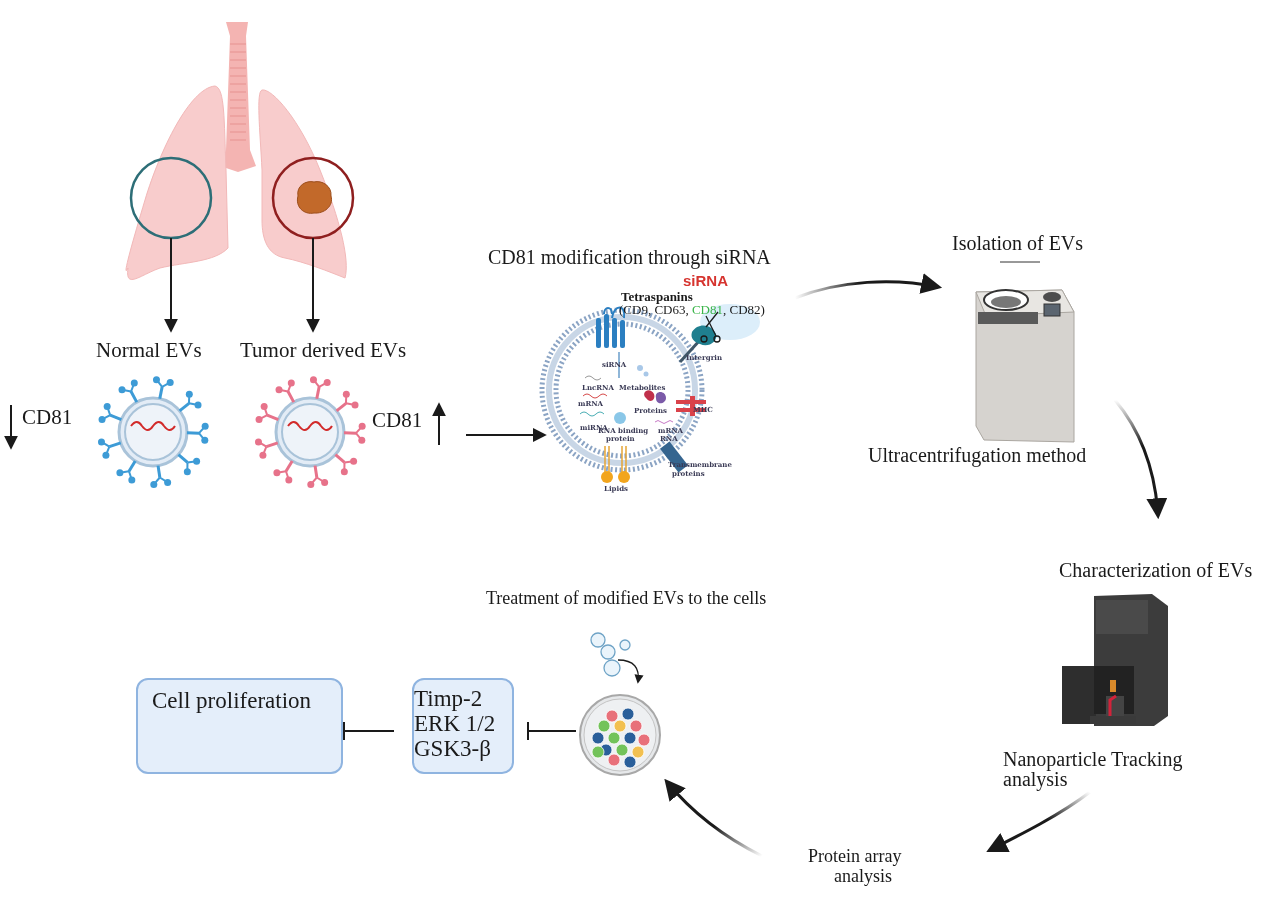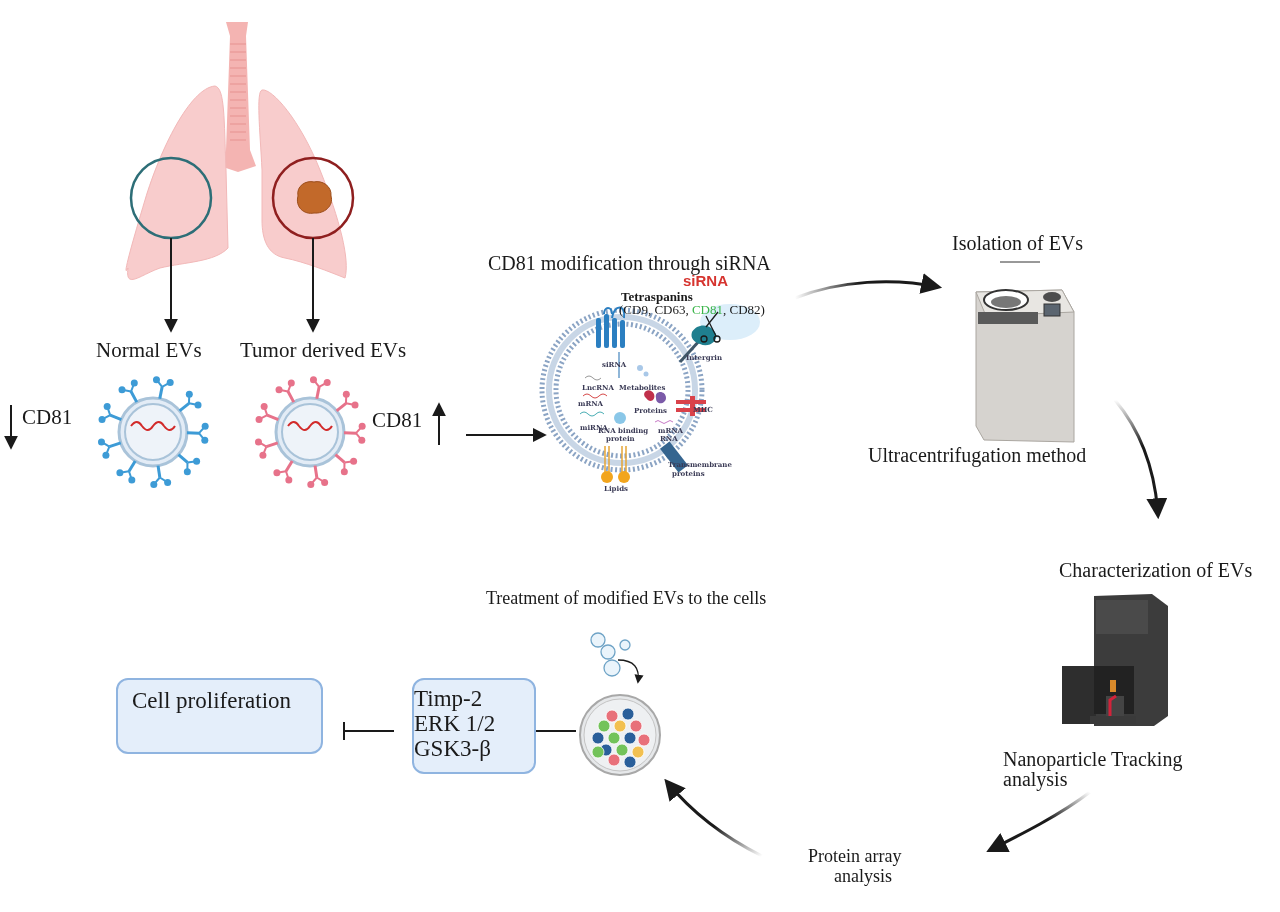--- a/index.html
+++ b/index.html
@@ -314,21 +314,21 @@
     <line x1="344" y1="722" x2="344" y2="740"></line>
   </g>
 </svg>
 
 <div class="txt serif-lg" style="left:96px; top:338px;">Normal EVs</div>
 <div class="txt serif-lg" style="left:240px; top:338px;">Tumor derived EVs</div>
 
 <div class="txt serif-lg" style="left:22px; top:405px;">CD81</div>
 <div class="txt serif-lg" style="left:372px; top:408px;">CD81</div>
 
-<div class="txt serif-md" style="left:488px; top:252px;text-align:right;">CD81 modification through siRNA</div>
+<div class="txt serif-md" style="left:488px; top:246px;text-align:right;">CD81 modification through siRNA</div>
 <div class="txt" style="left:683px; top:272px; font-family:'Liberation Sans', sans-serif; font-weight:bold; font-size:15px;"><span style="color:#d6342f;">siRNA</span></div>
 <div class="txt" style="left:621px; top:289px; font-size:13px;font-weight:bold;">Tetraspanins</div>
 <div class="txt" style="left:619px; top:302px; font-size:13px;"><span>(CD9, CD63, </span><span style="color:#3bb54a;">CD81</span><span>, CD82)</span></div>
 
 <div class="tiny" style="left:686px; top:353px;">Intergrin</div>
 <div class="tiny" style="left:693px; top:405px;">MHC</div>
 <div class="tiny" style="left:668px; top:460px;">Transmembrane</div>
 <div class="tiny" style="left:672px; top:469px;">proteins</div>
 <div class="tiny" style="left:604px; top:484px;">Lipids</div>
 <div class="tiny" style="left:602px; top:360px;">siRNA</div>
@@ -347,21 +347,21 @@
 
 <div class="txt serif-md" style="left:1059px; top:559px;">Characterization of EVs</div>
 <div class="txt serif-md" style="left:1003px; top:748px;">Nanoparticle Tracking</div>
 <div class="txt serif-md" style="left:1003px; top:768px;">analysis</div>
 
 <div class="txt serif-sm" style="left:808px; top:846px;">Protein array</div>
 <div class="txt serif-sm" style="left:834px; top:866px;">analysis</div>
 
 <div class="txt serif-sm" style="left:474px; top:588px;margin-left:12px;">Treatment of modified EVs to the cells</div>
 
-<div class="box" style="left:412px; top:678px; width:124px; height:96px; padding:6px 0 16px 0;">
+<div class="box" style="left:412px; top:678px; width:102px; height:96px; padding:6px 0 16px 0;">
   <span class="line">Timp-2</span>
   <span class="line">ERK 1/2</span>
   <span class="line">GSK3-β</span>
 </div>
 
-<div class="box" style="left:116px; top:678px; width:207px; height:76px; padding:8px 0 0 14px;">
+<div class="box" style="left:136px; top:678px; width:207px; height:96px; padding:8px 0 0 14px;">
   <span class="line">Cell proliferation</span>
 </div>
 
 </body></html>

